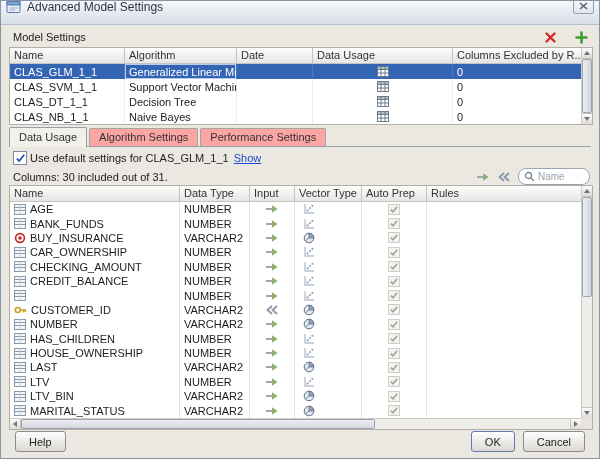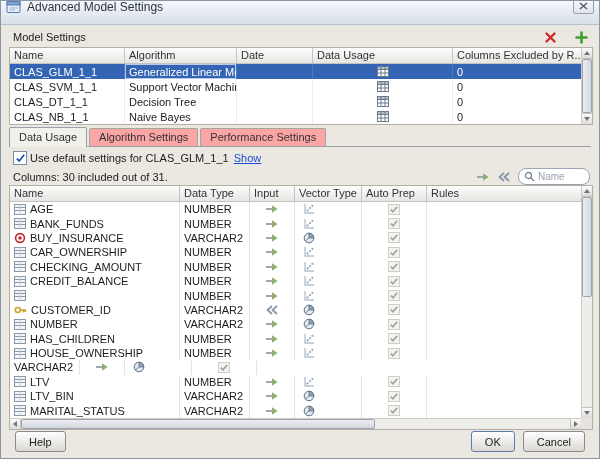--- a/index.html
+++ b/index.html
@@ -717,20 +717,31 @@
             <span class="icon">
               <svg width="12" height="11" viewBox="0 0 12 11">
                 <rect x="0.5" y="0.5" width="11" height="10" fill="#f3f3ef" stroke="#cfcdc6"></rect>
                 <path d="M2.8 5.6 L5 7.8 L9.2 2.8" stroke="#9aa892" stroke-width="1.6" fill="none"></path>
               </svg>
             </span>
           </div>
           <div class="ac aw5"></div>
         </div>
         <div class="arow">
+          <div class="ac aw0">
+            <span class="icon">
+              <svg width="12" height="11" viewBox="0 0 12 11">
+                <rect x="0.5" y="0.5" width="11" height="10" fill="#f4f6f8" stroke="#8a97a5"></rect>
+                <line x1="0.5" y1="3.5" x2="11.5" y2="3.5" stroke="#8a97a5"></line>
+                <line x1="0.5" y1="6.5" x2="11.5" y2="6.5" stroke="#8a97a5"></line>
+                <line x1="6" y1="0.5" x2="6" y2="10.5" stroke="#c3ccd6"></line>
+              </svg>
+            </span>
+            <span class="txt">LAST</span>
+          </div>
           <div class="ac aw1">VARCHAR2</div>
           <div class="ac aw2 center">
             <span class="icon">
               <svg width="14" height="10" viewBox="0 0 14 10">
                 <path d="M1 5 H8" stroke="#9aa7b5" stroke-width="2"></path>
                 <path d="M7 1.2 L12.6 5 L7 8.8 Z" fill="#8fae72"></path>
               </svg>
             </span>
           </div>
           <div class="ac aw3">

